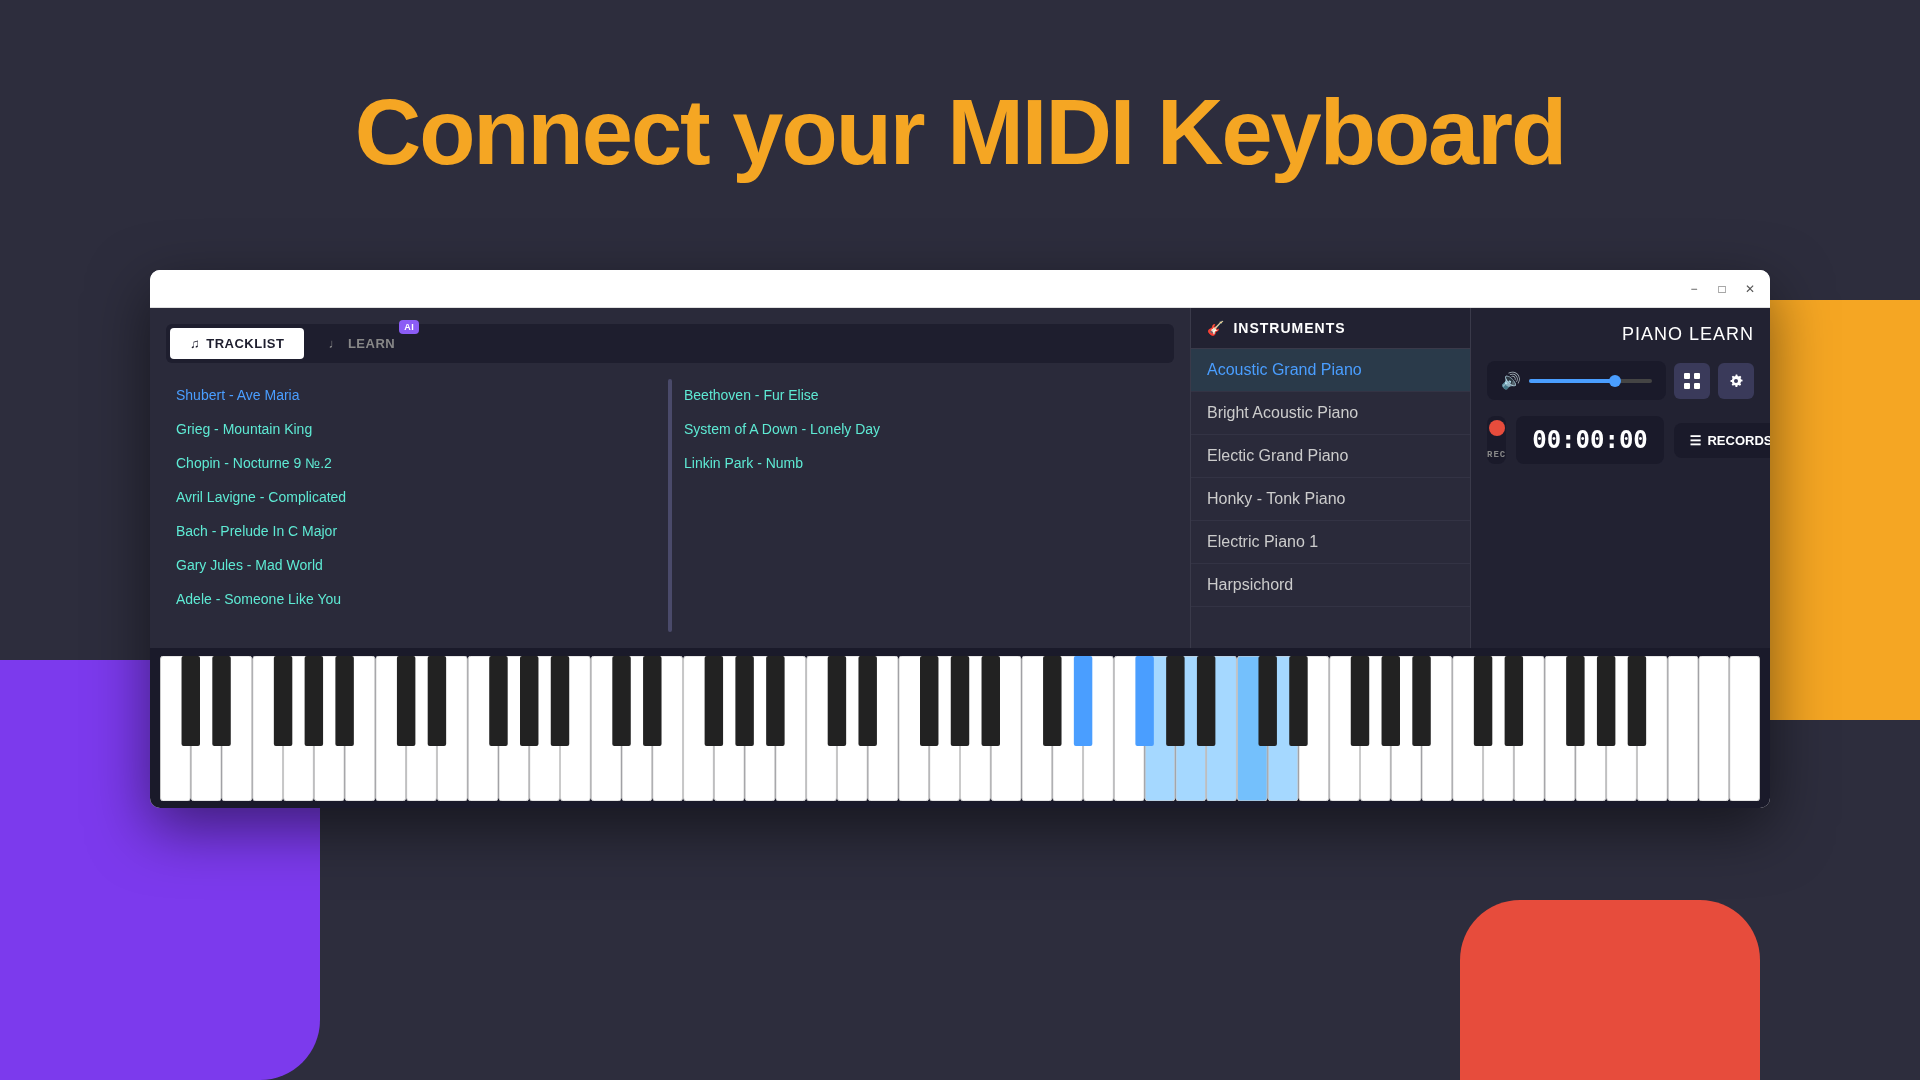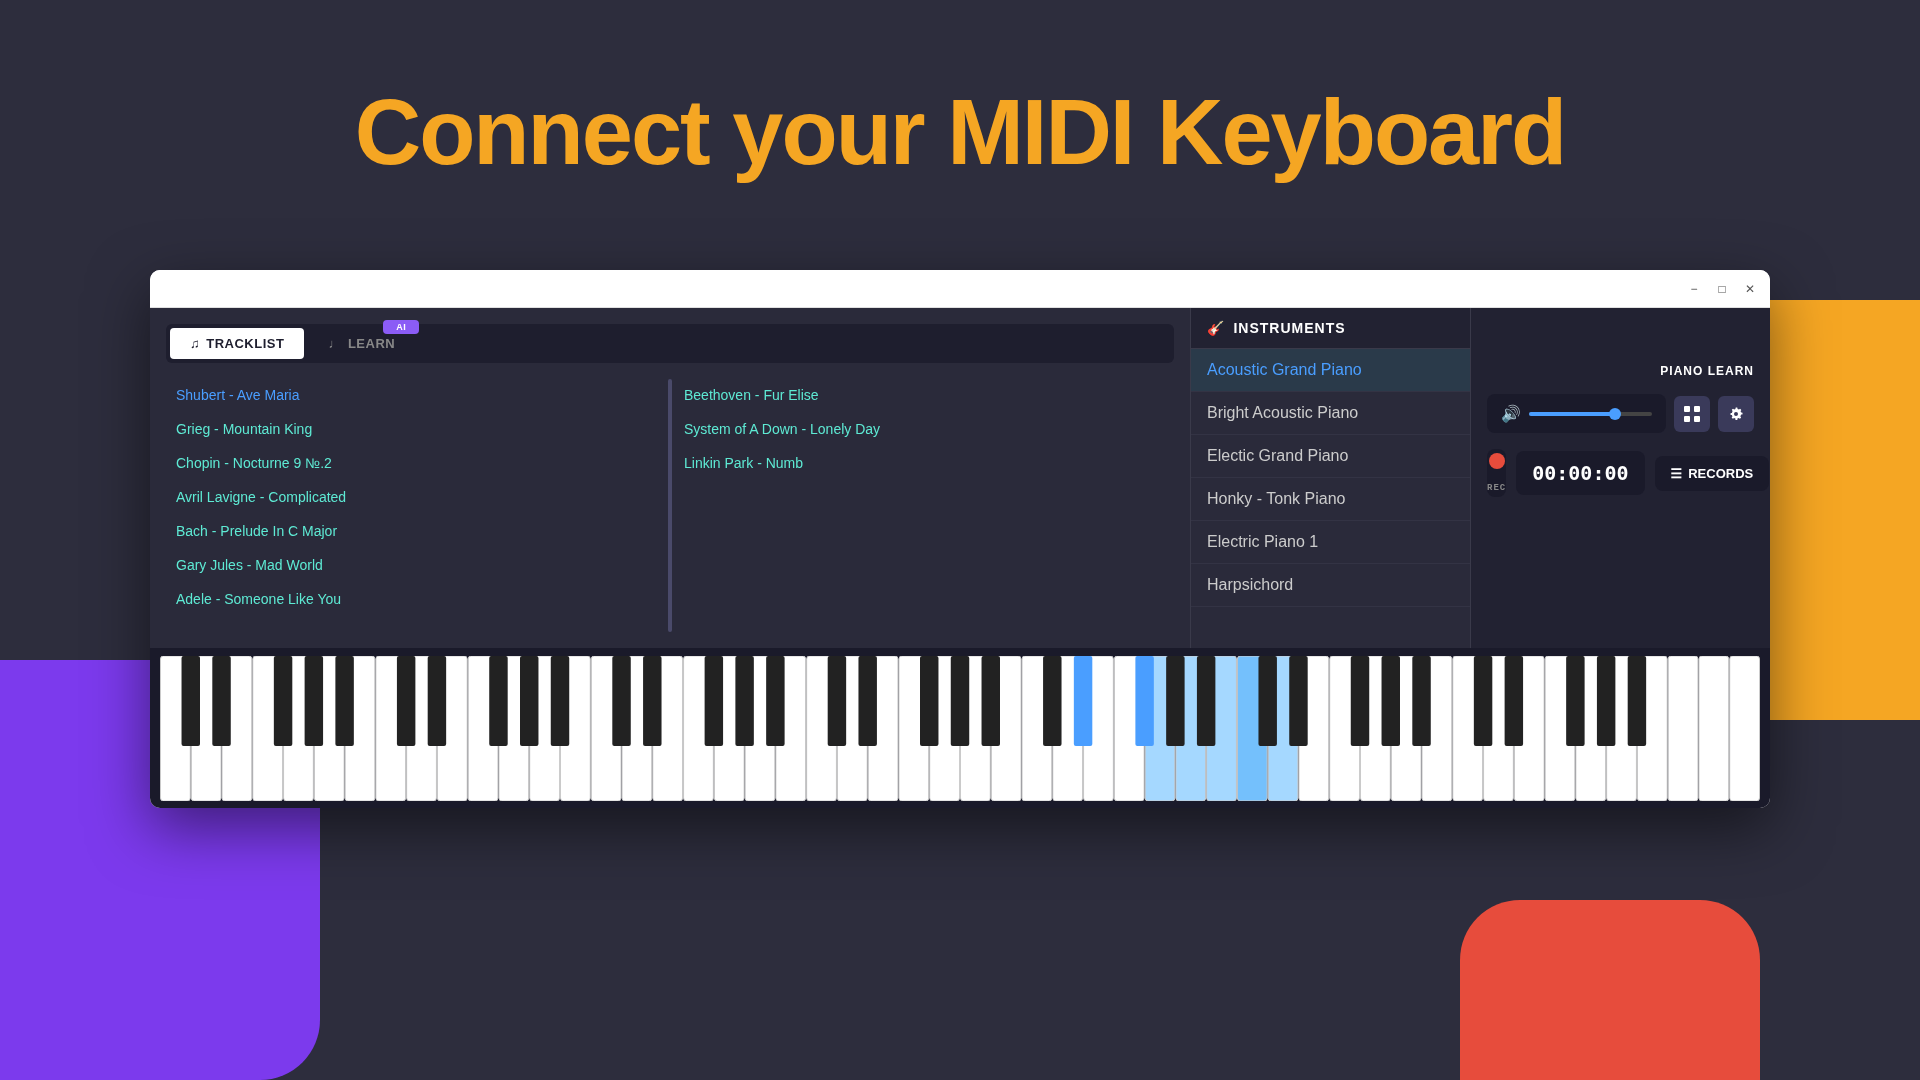--- a/index.html
+++ b/index.html
@@ -138,21 +138,21 @@
     .tab.chords-tab {
       position: relative;
     }
     .ai-badge {
       position: absolute;
       top: -8px;
       right: -4px;
       background: #8b5cf6;
       color: white;
       font-size: 9px;
-      padding: 2px 13px;
+      padding: 2px 5px;
       border-radius: 4px;
       font-weight: 700;
     }
 
     
     .tracklist {
       display: flex;
       gap: 0;
       flex: 1;
     }
@@ -239,25 +239,24 @@
       width: 300px;
       background: #222232;
       border-left: 1px solid #3a3a4a;
       padding: 16px;
       display: flex;
       flex-direction: column;
       gap: 16px;
     }
     .piano-learn-title {
       text-align: right;
-      font-size: 12px;
-      font-weight: 700;
+      font-size: 18px;
+      font-weight: 400;
       color: #fff;
       letter-spacing: 1px;
-      margin-top: 40px;
     }
 
     
     .volume-row {
       display: flex;
       align-items: center;
       gap: 8px;
       background: #1a1a2a;
       border-radius: 8px;
       padding: 10px 14px;
@@ -343,21 +342,21 @@
       font-size: 9px;
       color: #888;
       font-weight: 700;
       letter-spacing: 1px;
     }
     .timer {
       flex: 1;
       background: #1a1a2a;
       border-radius: 8px;
       padding: 10px 16px;
-      font-size: 20px;
+      font-size: 24px;
       font-weight: 700;
       color: #fff;
       text-align: center;
       font-family: monospace;
     }
     .records-btn {
       background: #1a1a2a;
       border-radius: 8px;
       padding: 10px 16px;
       font-size: 13px;

